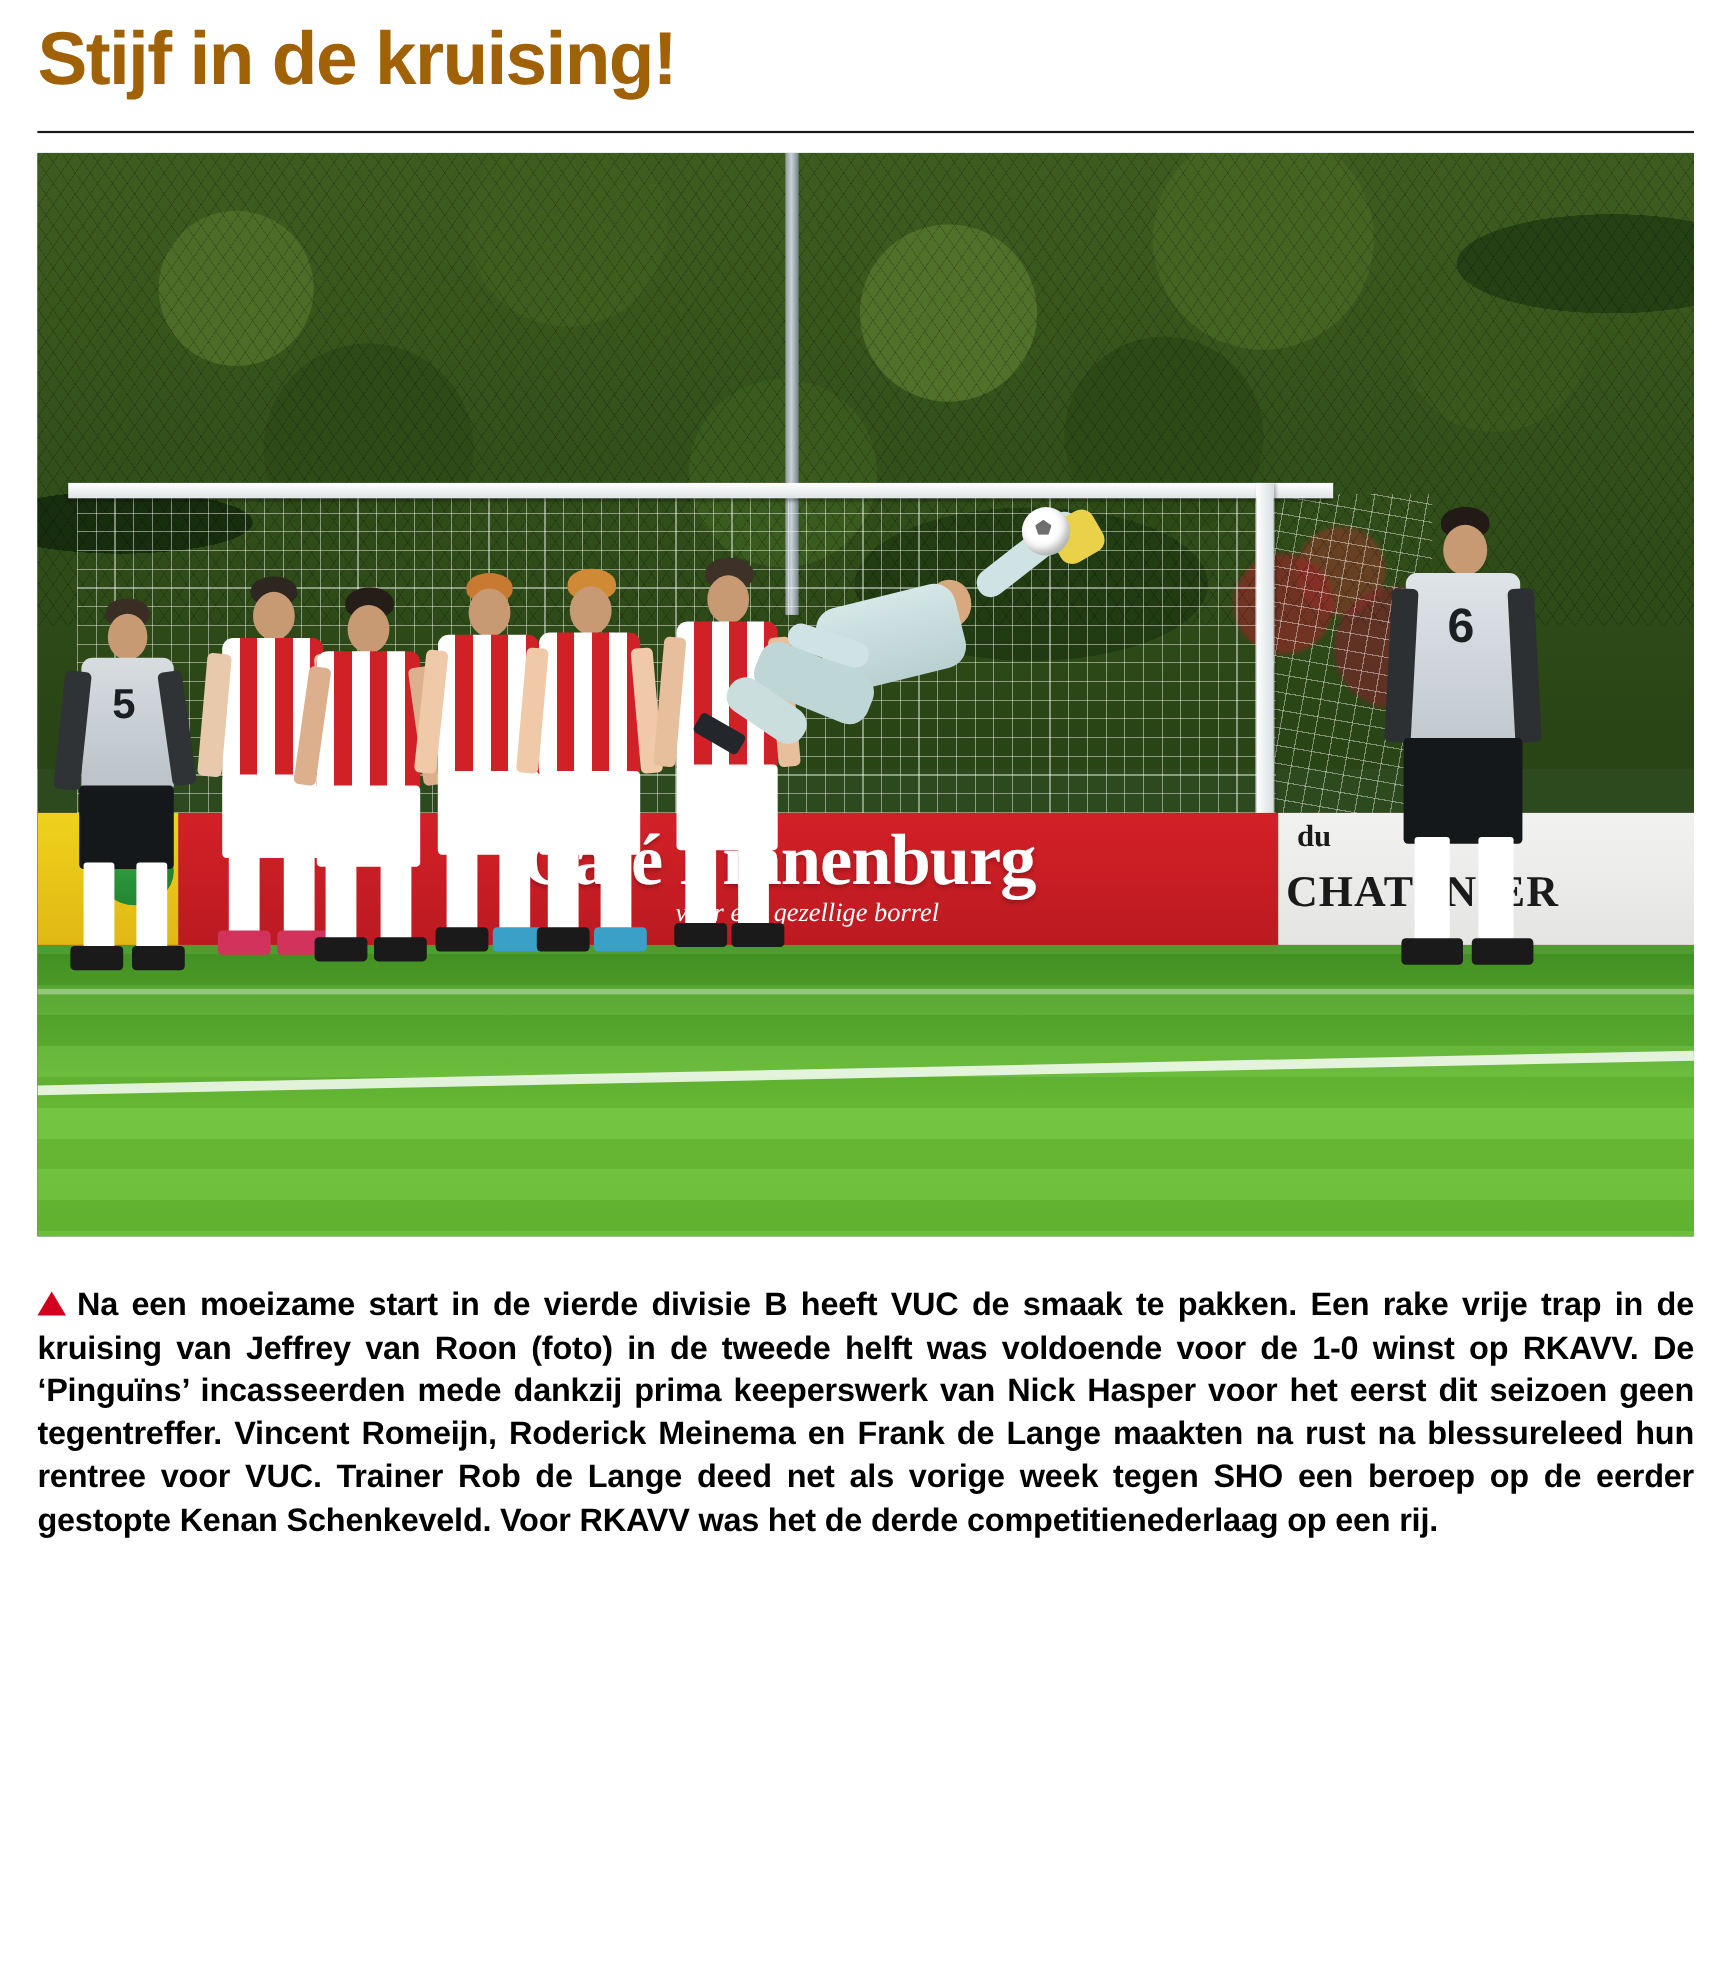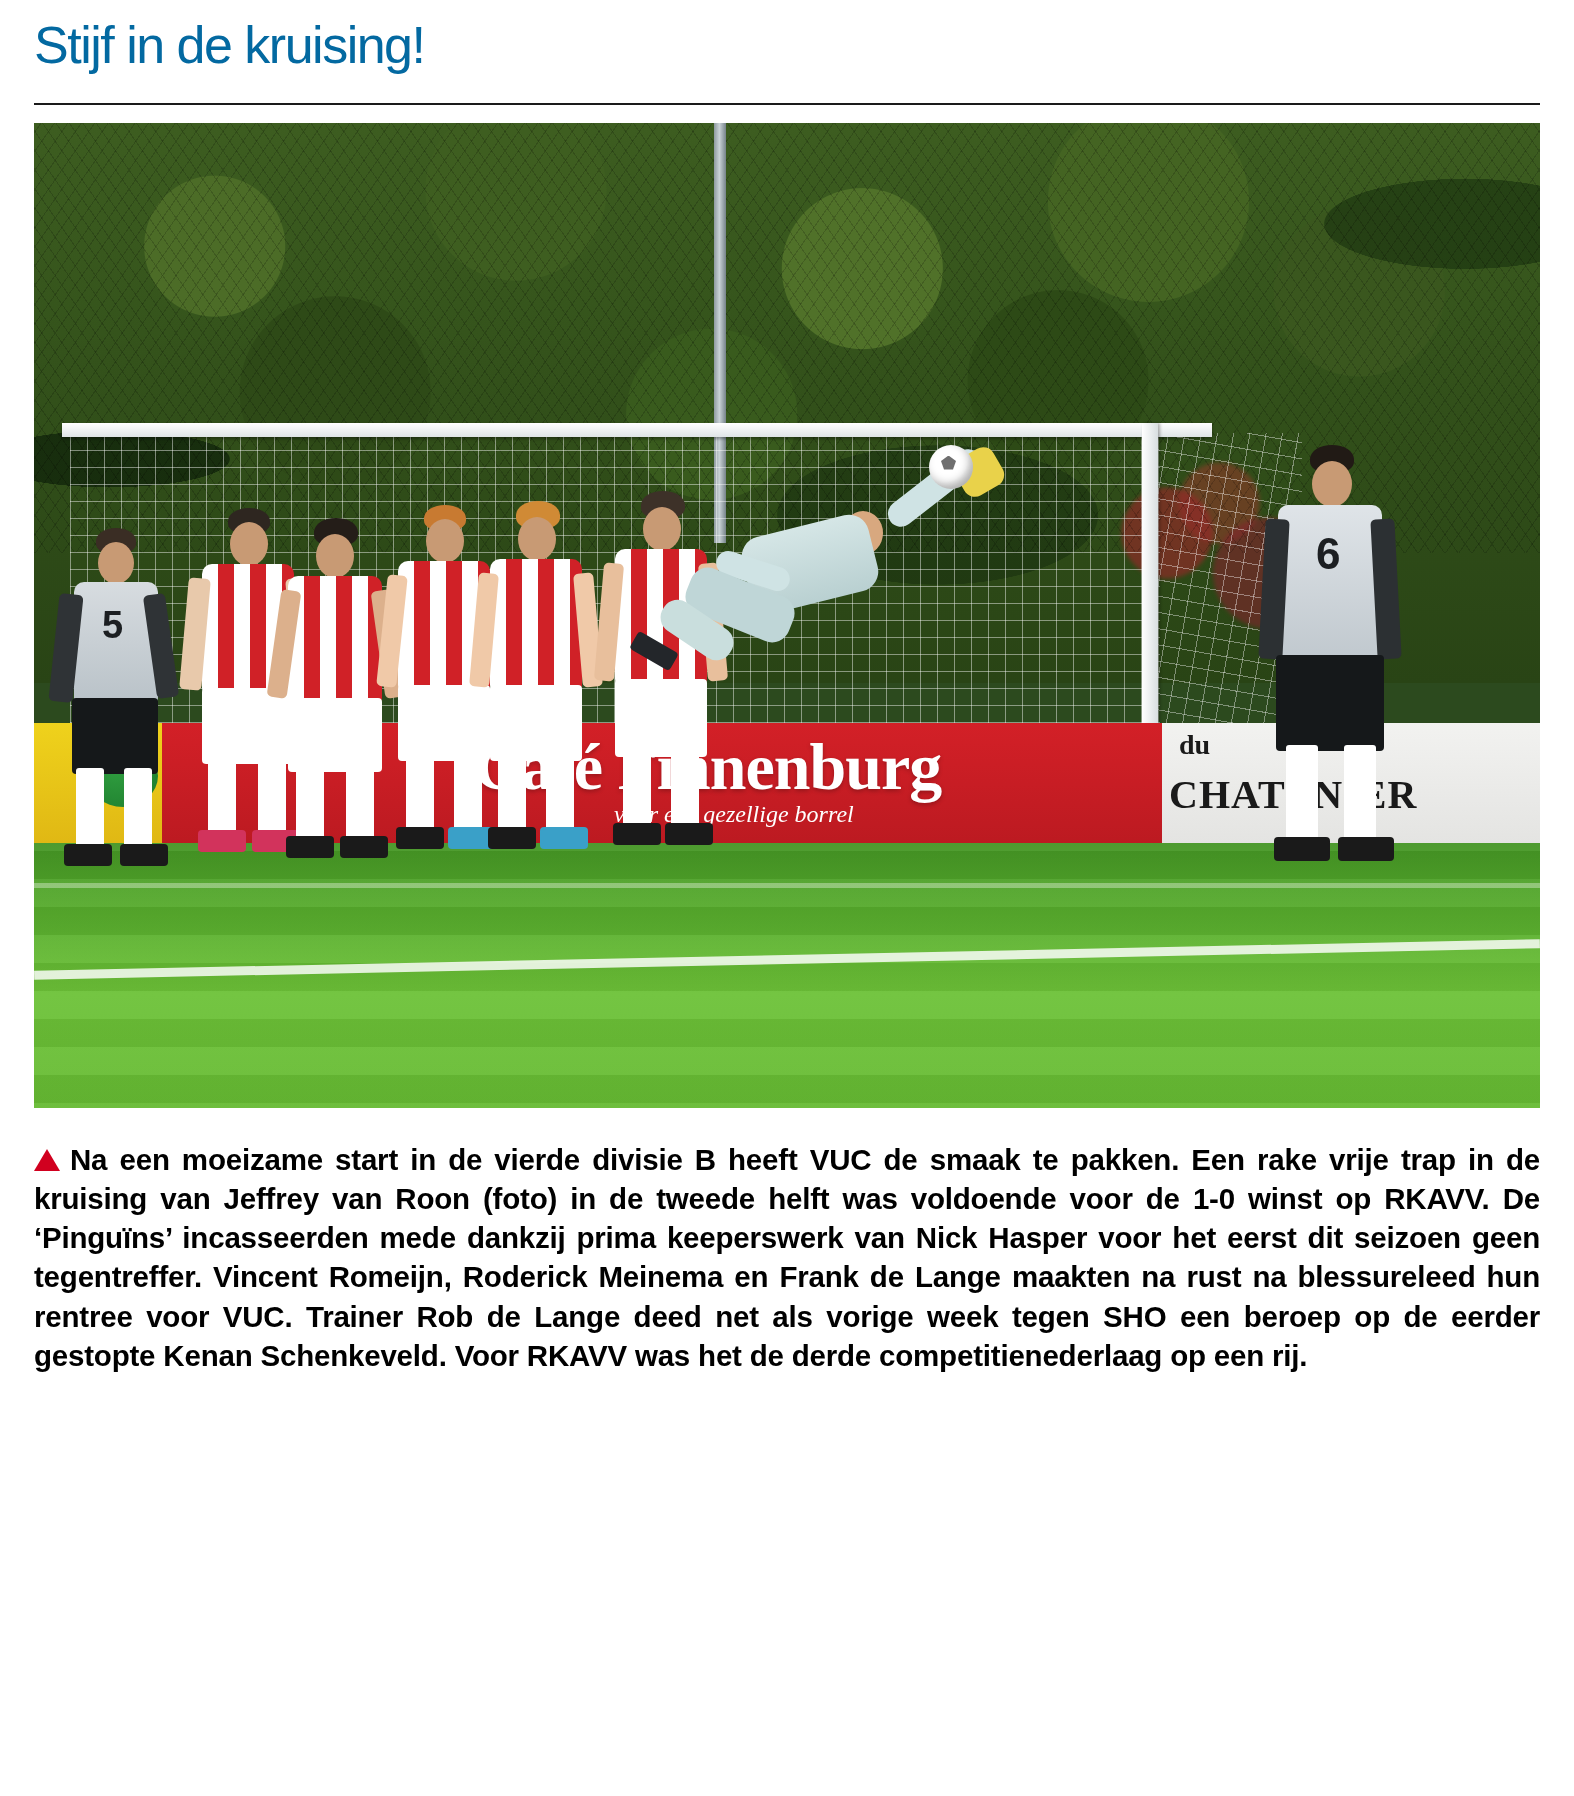--- a/index.html
+++ b/index.html
@@ -16,27 +16,27 @@
   }
   .page {
     position: relative;
     width: 1574px;
     height: 1796px;
     box-sizing: border-box;
     padding: 0 34px;
   }
   .headline {
     font-family: "Liberation Sans", sans-serif;
-    font-size: 52px;
-    font-weight: 400;
+    font-size: 68px;
+    font-weight: 700;
     letter-spacing: -1.5px;
     line-height: 1.05;
     margin: 18px 0 0 0;
     padding: 0;
-    color: #0369a1;
+    color: #a16207;
   }
   .rule {
     border: none;
     border-top: 2px solid #1a1a1a;
     margin: 30px 0 0 0;
     height: 0;
   }
   .credit-line {
     display: flex;
     align-items: baseline;
@@ -240,21 +240,21 @@
   .ball:before {
     content: "";
     position: absolute; left: 12px; top: 11px;
     width: 15px; height: 14px;
     background: #6f6f6f;
     clip-path: polygon(50% 0, 100% 38%, 80% 100%, 20% 100%, 0 38%);
   }
 
   
   .caption {
-    margin-top: 32px;
+    margin-top: 42px;
     font-family: "Liberation Sans", sans-serif;
     font-weight: 700;
     font-size: 29.5px;
     line-height: 1.33;
     letter-spacing: -0.2px;
     color: #000;
     text-align: justify;
     width: 1506px;
   }
   .tri {

